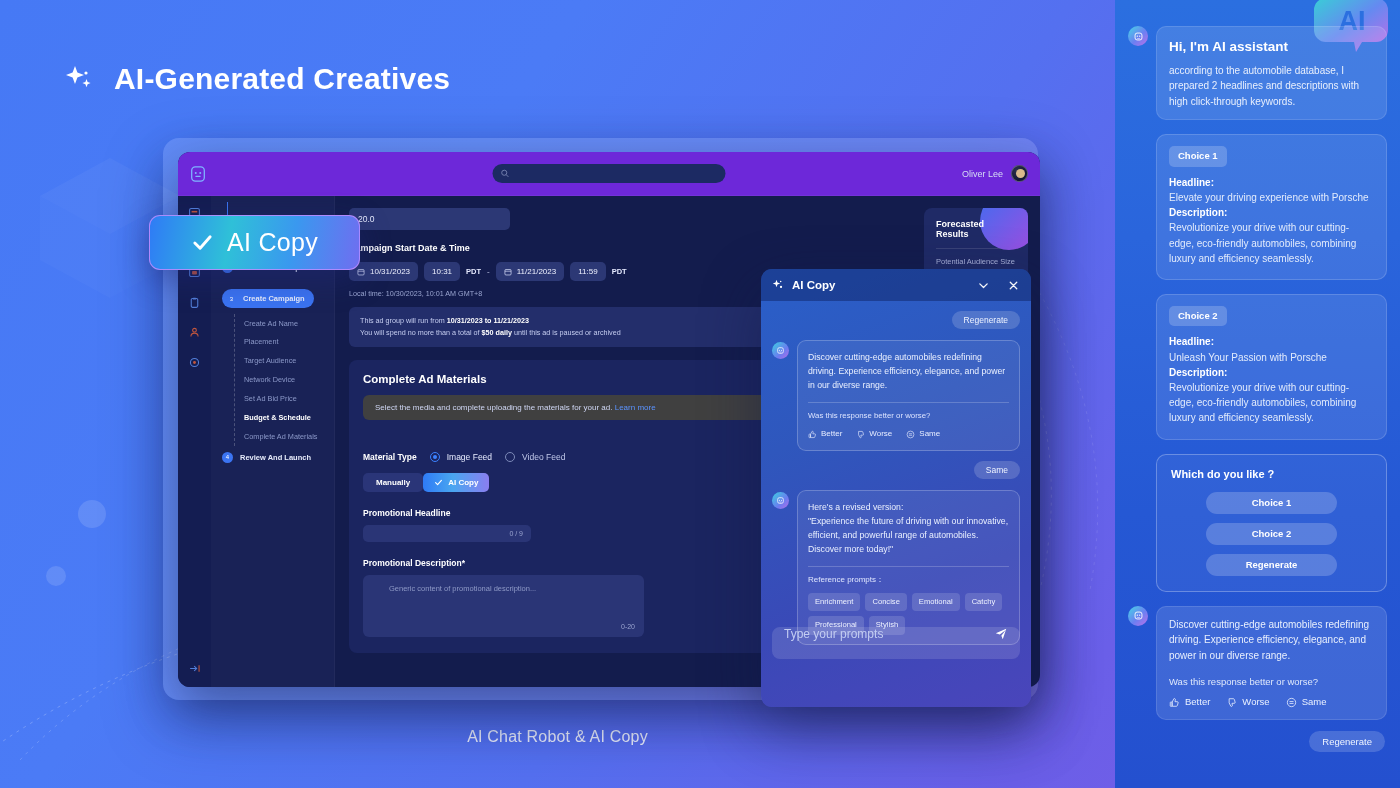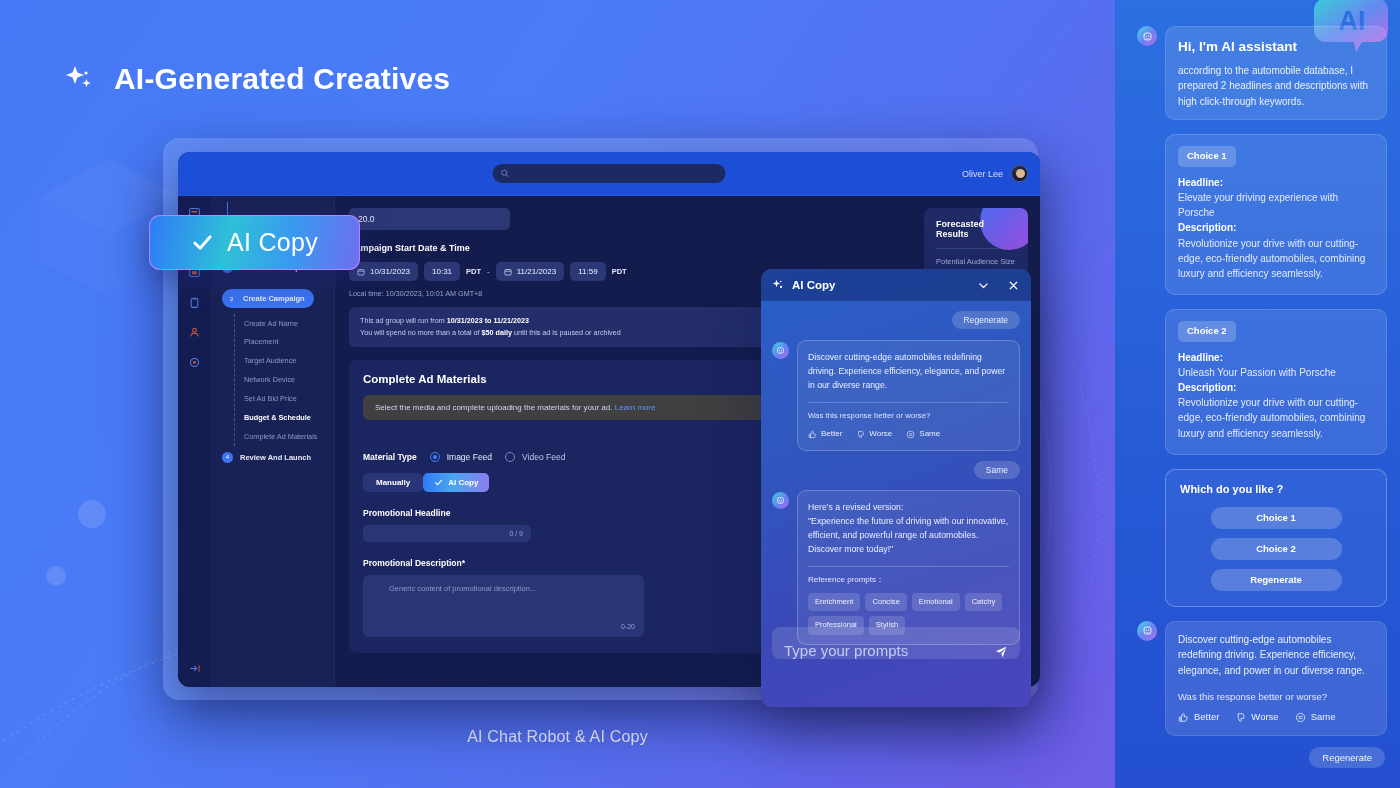--- a/index.html
+++ b/index.html
@@ -39,22 +39,22 @@
     padding:15px 0 0 15px;
     box-shadow:0 24px 60px rgba(20,26,80,.35);
   }
   .app-window{
     position:absolute; left:178px; top:152px; width:862px; height:535px;
     border-radius:12px; overflow:hidden;
     background:#131c4d;
     box-shadow:0 18px 50px rgba(14,20,60,.45);
   }
   .app-topbar{
-    height:44px; background:#1d4ed8; display:flex; align-items:center;
-    position:relative; border-bottom:1px solid rgba(255,255,255,.05);justify-content:center;
+    height:44px; background:#6d28d9; display:flex; align-items:center;
+    position:relative; border-bottom:1px solid rgba(255,255,255,.05);
   }
   .topbar-logo{ margin-left:11px; width:18px; height:18px; }
   .topbar-search{
     position:absolute; left:50%; transform:translateX(-50%);
     width:233px; height:19px; border-radius:10px; background:#1c2a63;
     display:flex; align-items:center; padding-left:8px;
   }
   .topbar-search svg{ width:9px; height:9px; opacity:.55;}
   .topbar-user{
     position:absolute; right:12px; display:flex; align-items:center; gap:8px;
@@ -232,32 +232,32 @@
   .fb-row svg{ width:9px;height:9px; }
   .ref-label{ font-size:8px; color:#dfe6ff; margin-bottom:6px; }
   .tags{ display:flex; flex-wrap:wrap; gap:5px; }
   .tag{
     background:rgba(255,255,255,.14); border-radius:4px; padding:3px 7px;
     font-size:7.6px; color:#eef2ff;
   }
   .composer{
     position:absolute; left:11px; right:11px; bottom:12px; height:32px;
     background:rgba(255,255,255,.13); border-radius:8px;
-    display:flex; align-items:flex-end; padding:0 12px; font-size:15px; color:#c3cdf2;
+    display:flex; align-items:flex-start; padding:0 12px; font-size:12px; color:#c3cdf2;
   }
   .composer .send{ margin-left:auto; width:14px;height:14px; }
 
   
   .right-panel{
     position:absolute; right:0; top:0; width:285px; height:788px;
     background:linear-gradient(180deg,#2b6fe0 0%,#2a65dc 30%,#2558d4 65%,#2450cf 100%);
     overflow:hidden;
   }
   .rp-logo{ position:absolute; right:6px; top:-8px; width:86px; height:70px; }
-  .rp-inner{ position:relative; padding:26px 13px 0 22px; }
+  .rp-inner{ position:relative; padding:26px 13px 0 13px; }
   .rp-msg{ display:flex; gap:8px; }
   .rp-av{
     width:20px;height:20px;border-radius:50%;flex:0 0 auto;
     background:linear-gradient(135deg,#45d7e6,#6b80f2 55%,#bd6fe9);
     display:flex;align-items:center;justify-content:center;
   }
   .rp-av svg{ width:11px;height:11px; }
   .rp-bubble{
     flex:1; border-radius:10px; padding:10px 12px;
     background:rgba(255,255,255,.12);

